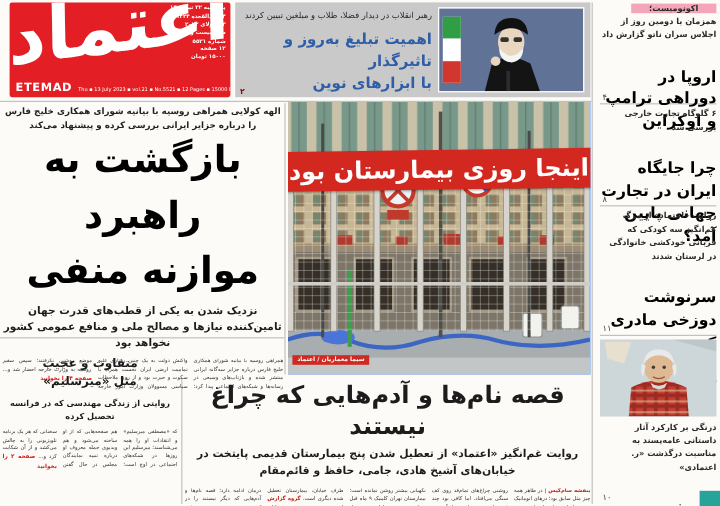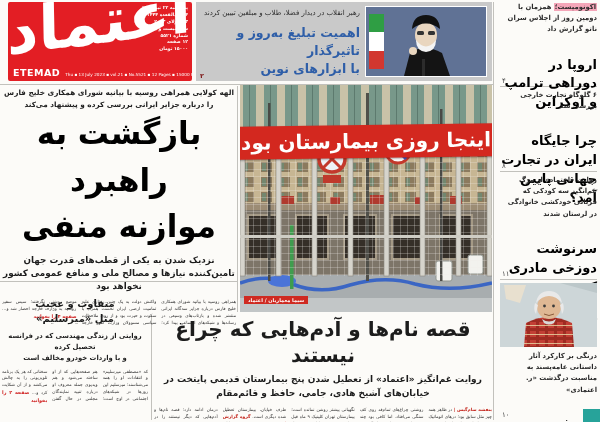--- a/index.html
+++ b/index.html
@@ -64,21 +64,21 @@
   .cstory .sub{margin-top:5px;font-size:9px;font-weight:bold;line-height:1.55;}
   .cstory .bodytxt{margin-top:6px;height:44px;overflow:hidden;}
   .lead{color:#c22017;font-weight:bold;}
 
   
   .rail{right:0;top:0;width:100px;height:422px;}
   .rit{position:absolute;left:0;right:3px;text-align:right;border-bottom:1px solid #c2c1bc;}
   .rit .kick{font-size:6.8px;line-height:1.65;font-weight:bold;color:#2a2a2a;}
   .rit .hl{margin-top:20px;font-size:13px;font-weight:bold;line-height:1.45;color:#000;}
   .rit .pg{position:absolute;left:2px;bottom:1px;font-size:7px;color:#444;}
-  .hilite{background:#f4a6b8;padding:0 1px;}
+  .hilite{background:#f4a6b8;padding:0 15px;}
   .it1{top:2px;height:84px;}
   .it2{top:90px;height:81px;}
   .it3{top:175px;height:104px;}
   .it4{top:283px;height:137px;border-bottom:none;}
   .manphoto{width:97px;height:64px;background:#cdd6d8;margin-bottom:4px;}
   .corner{right:0;bottom:0;width:17px;height:13px;background:#27a39a;}
 </style>
 </head>
 <body>
 
@@ -148,21 +148,20 @@
     </div>
   </div>
 
   <div class="abs art2 rtl">
     <div class="hl">
       <div>متفاوت و عجیب</div>
       <div>مثل «میرسلیم»</div>
     </div>
     <div class="sub">
       <div>روایتی از زندگی مهندسی که در فرانسه تحصیل کرده</div>
-      <div>و با واردات خودرو مخالف است</div>
     </div>
     <div class="bodytxt cols3">
       <span>که «مصطفی میرسلیم» و انتقادات او را همه می‌شناسند؛ میرسلیم این روزها در شبکه‌های اجتماعی در اوج است؛ هم صفحه‌هایی که از او ساخته می‌شود و هم ویدیوی جمله معروف او درباره تنبیه نمایندگان مجلس در حال گفتن سخنانی که هر یک برنامه تلویزیونی را به چالش می‌کشد و از آن شکایت کرد و… </span>
       <span class="pref">صفحه ۲ را بخوانید</span>
     </div>
   </div>
 
   <div class="abs photo">
     <svg width="252" height="227" viewBox="0 0 252 227">
       <defs>

